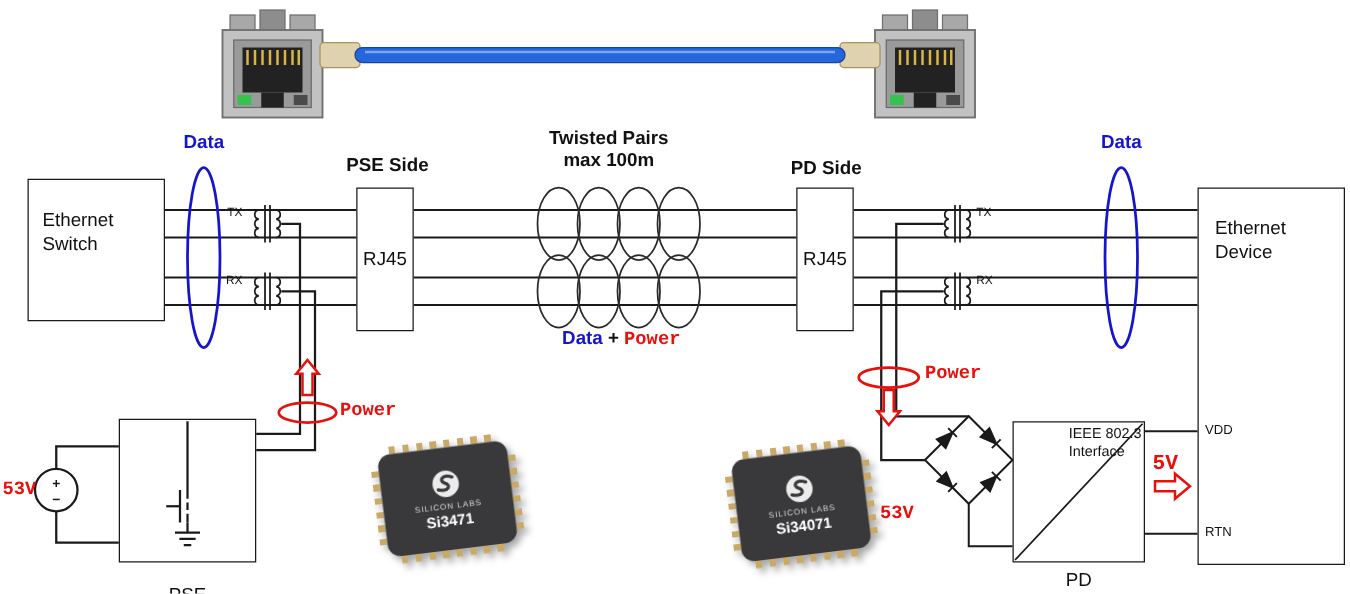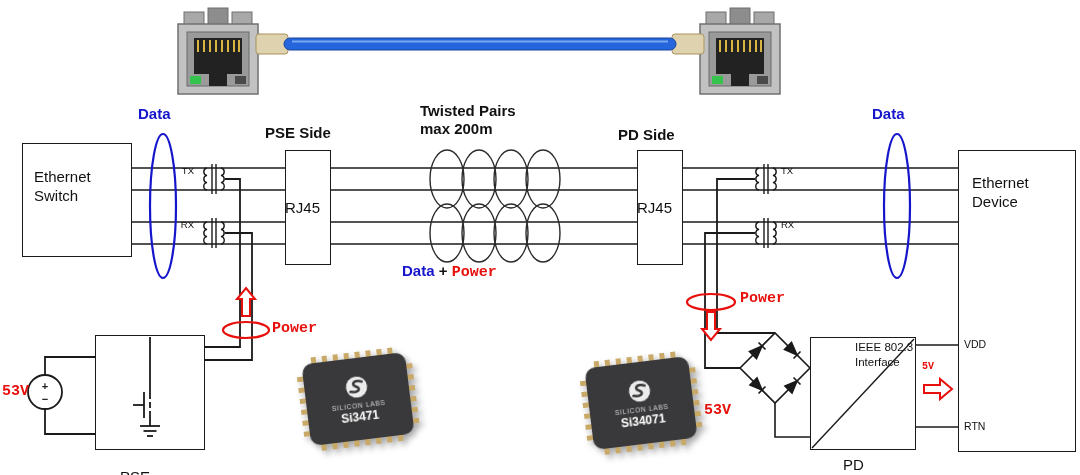--- a/index.html
+++ b/index.html
@@ -4,21 +4,21 @@
 <style>
   html,body{margin:0;padding:0;background:#fff;}
   body{width:1080px;height:475px;font-family:"Liberation Sans",sans-serif;}
   .stage{position:relative;width:1080px;height:475px;background:#fff;overflow:hidden;}
   .stage > svg{position:absolute;left:0;top:0;z-index:1;}
   .box{position:absolute;border:1.6px solid #1a1a1a;background:transparent;box-sizing:border-box;z-index:2;}
   .lbl{position:absolute;color:#111;z-index:3;font-size:15px;line-height:1.25;}
   .b{font-weight:700;}
   .blue{color:#1515cc;}
   .red{color:#e8100c;font-family:Liberation Mono, monospace;}
-  .ctr{}
+  .ctr{text-align:center;}
   .rt{text-align:right;}
   .pre{white-space:pre-line;}
   .sm{font-size:9.5px;}
   .md{font-size:11.5px;line-height:1.3;}
   .xs{font-size:10.5px;}
   .chip{position:absolute;z-index:3;width:116px;height:94px;filter:drop-shadow(3px 4px 3px rgba(0,0,0,.35));}
   .chip-body{position:absolute;inset:6px;background:#39393b;border-radius:10px;display:flex;flex-direction:column;align-items:center;justify-content:center;}
   .pin-row{position:absolute;left:16px;right:16px;height:6px;background:repeating-linear-gradient(90deg,#c9a968 0 5px,transparent 5px 11px);}
   .pin-col{position:absolute;top:16px;bottom:16px;width:6px;background:repeating-linear-gradient(0deg,#c9a968 0 5px,transparent 5px 11px);}
   .chip-brand{font-size:6.5px;letter-spacing:.8px;color:#d6d6d6;margin-top:2px;}
@@ -179,21 +179,21 @@
   <div class="box" style="left:22px;top:143px;width:110px;height:114px;"></div>
   <div class="box" style="left:285px;top:150px;width:46px;height:115px;"></div>
   <div class="box" style="left:637px;top:150px;width:46px;height:115px;"></div>
   <div class="box" style="left:95px;top:335px;width:110px;height:115px;"></div>
   <div class="box" style="left:810px;top:337px;width:106px;height:113px;"></div>
   <div class="box" style="left:958px;top:150px;width:118px;height:302px;"></div>
 
   <div class="lbl b blue ctr" style="left:138px;top:105px;width:50px;">Data</div>
   <div class="lbl b ctr" style="left:265px;top:124px;width:90px;">PSE Side</div>
   <div class="lbl b ctr" style="left:420px;top:102px;width:134px;">Twisted Pairs</div>
-  <div class="lbl b ctr" style="left:420px;top:120px;width:134px;">max 200m</div>
+  <div class="lbl b ctr" style="left:420px;top:120px;width:134px;">max 100m</div>
   <div class="lbl b ctr" style="left:618px;top:126px;width:86px;">PD Side</div>
   <div class="lbl b blue ctr" style="left:872px;top:105px;width:50px;">Data</div>
 
   <div class="lbl pre" style="left:34px;top:168px;width:92px;">Ethernet
 Switch</div>
   <div class="lbl ctr" style="left:285px;top:199px;width:46px;">RJ45</div>
   <div class="lbl ctr" style="left:637px;top:199px;width:46px;">RJ45</div>
   <div class="lbl pre" style="left:972px;top:174px;width:100px;">Ethernet
 Device</div>
 
@@ -203,21 +203,21 @@
   <div class="lbl sm" style="left:781px;top:219px;width:30px;">RX</div>
 
   <div class="lbl b ctr" style="left:402px;top:262px;width:190px;">
     <span class="blue">Data</span><span> + </span><span class="red">Power</span>
   </div>
 
   <div class="lbl b red" style="left:272px;top:320px;">Power</div>
   <div class="lbl b red" style="left:740px;top:290px;">Power</div>
   <div class="lbl b red" style="left:2px;top:383px;">53V</div>
   <div class="lbl b red" style="left:704px;top:402px;">53V</div>
-  <div class="lbl b red" style="left:922px;top:361px;font-size:10px;">5V</div>
+  <div class="lbl b red" style="left:922px;top:361px;font-size:17px;">5V</div>
 
   <div class="lbl xs" style="left:964px;top:338px;">VDD</div>
   <div class="lbl xs" style="left:964px;top:420px;">RTN</div>
   <div class="lbl md pre" style="left:815px;top:340px;margin-left:40px;">IEEE 802.3
 Interface</div>
 
   <div class="lbl ctr" style="left:120px;top:468px;width:60px;">PSE</div>
   <div class="lbl ctr" style="left:843px;top:456px;width:40px;">PD</div>
 
   <div class="chip" style="left:300px;top:352px;transform:rotate(-7deg);">

